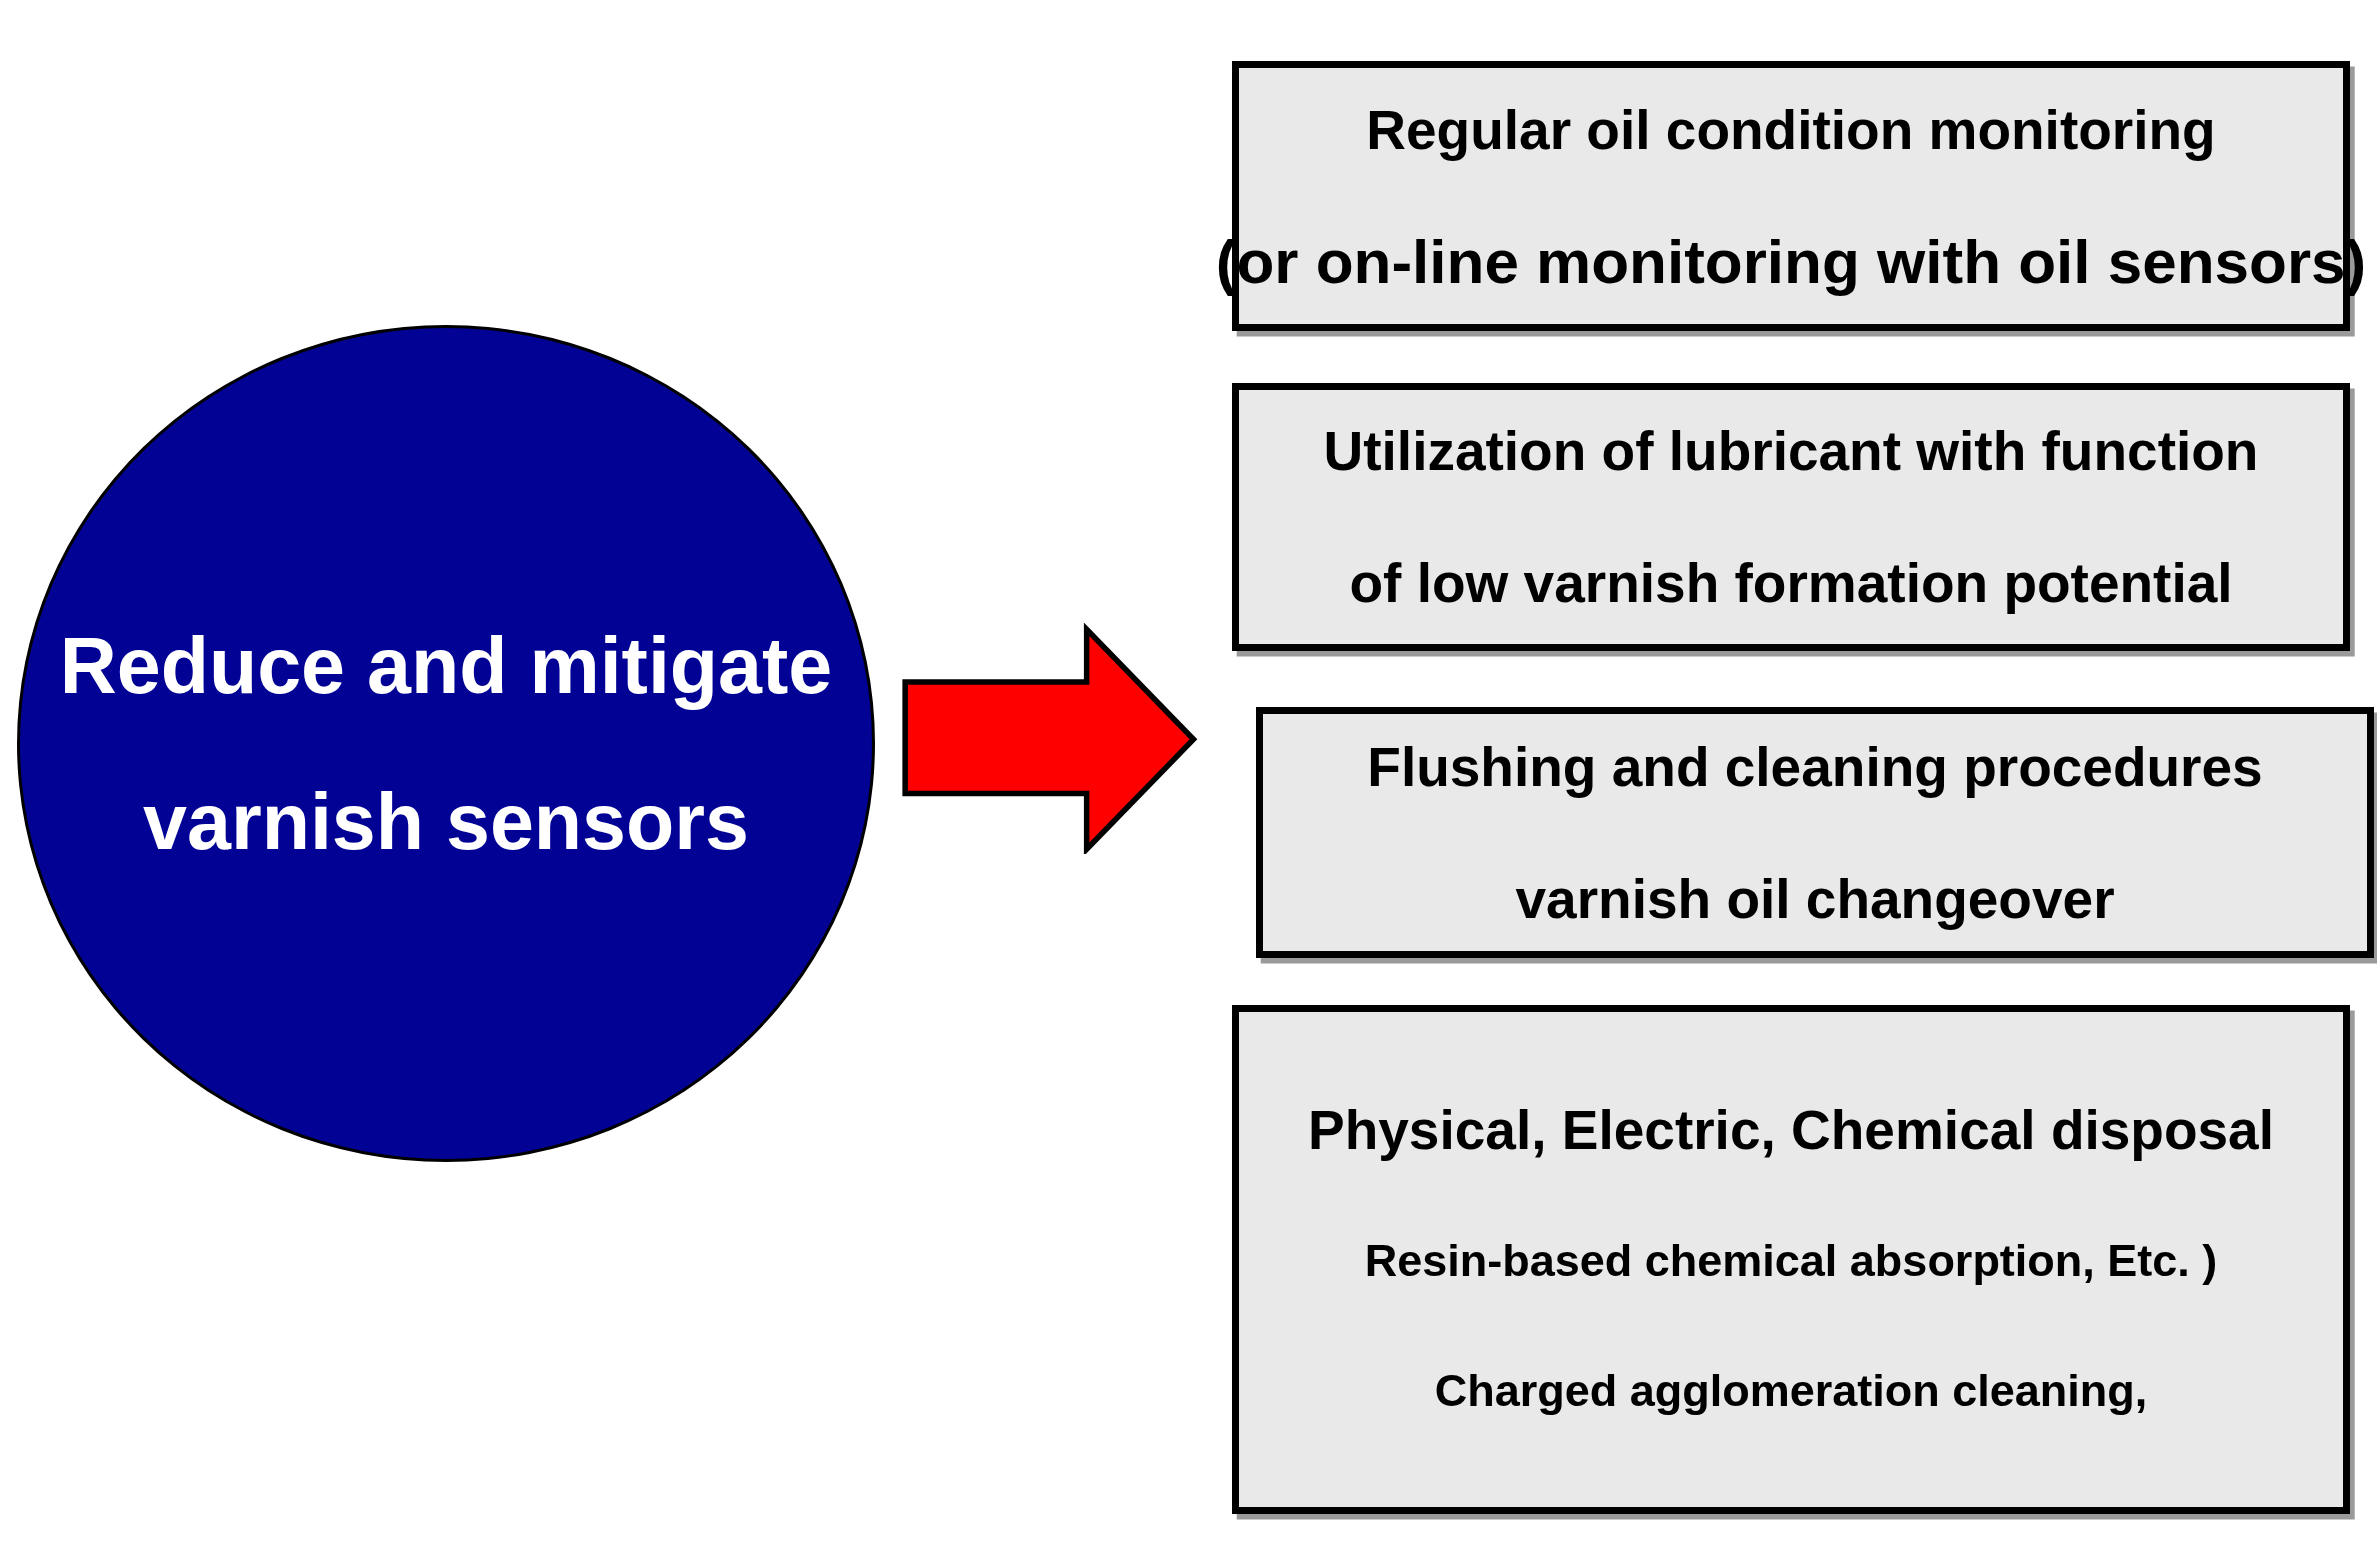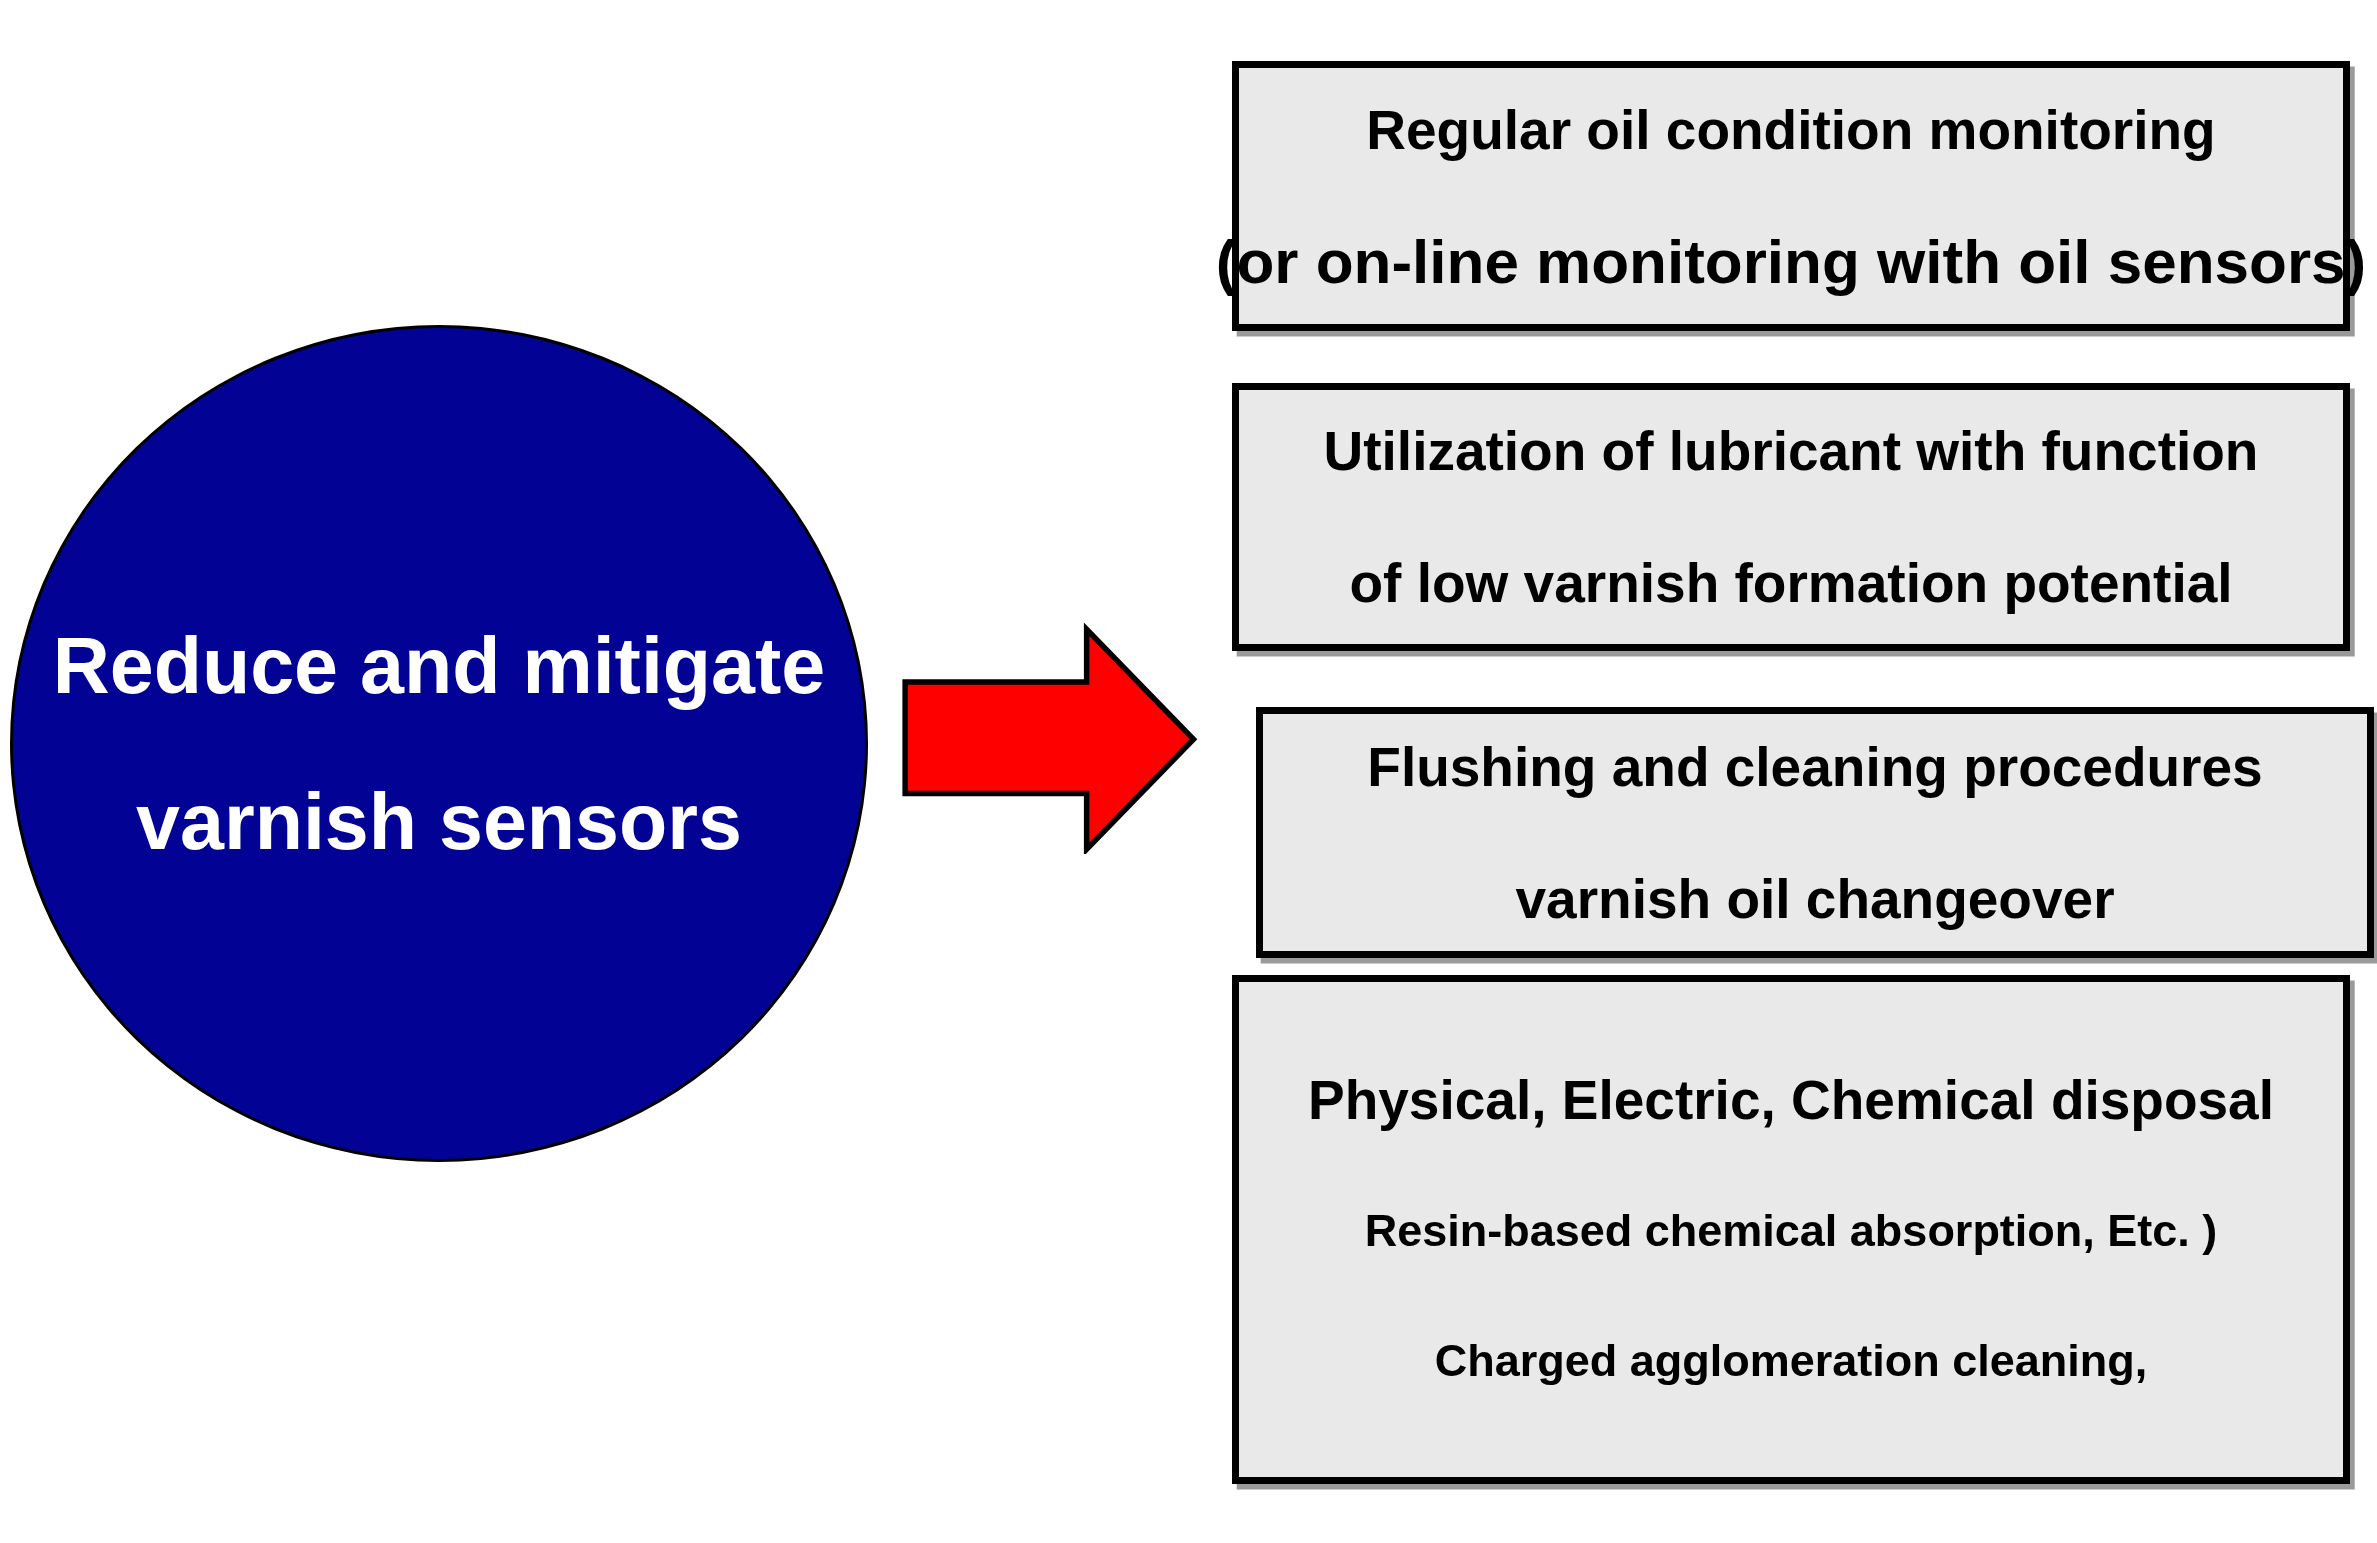--- a/index.html
+++ b/index.html
@@ -7,21 +7,21 @@
     position: relative;
     width: 2377px;
     height: 1543px;
     background: #ffffff;
     font-family: "Liberation Sans", "DejaVu Sans", sans-serif;
     font-weight: bold;
     overflow: hidden;
   }
   .circle {
     position: absolute;
-    left: 10px; top: 325px;
+    left: 17px; top: 325px;
     width: 858px; height: 837px;
     background: #020295;
     border: 3.9px solid #000000;
     border-radius: 50%;
     box-sizing: border-box;
     display: flex;
     flex-direction: column;
     justify-content: center;
     align-items: center;
     color: #ffffff;
@@ -49,21 +49,21 @@
     flex-direction: column;
     justify-content: center;
     align-items: center;
     color: #000000;
     text-align: center;
     gap: 22px;
   }
   .box1 { top: 61px;   height: 270px; }
   .box2 { top: 383px;  height: 268px; }
   .box3 { top: 707px;  height: 251px; margin-left: 24px; }
-  .box4 { top: 975px; height: 509px; }
+  .box4 { top: 1005px; height: 509px; }
   .title-line {
     font-size: 55px;
     line-height: 110px;
     white-space: nowrap;
   }
   .sub-line {
     font-size: 62px;
     line-height: 110px;
     white-space: nowrap;
   }

